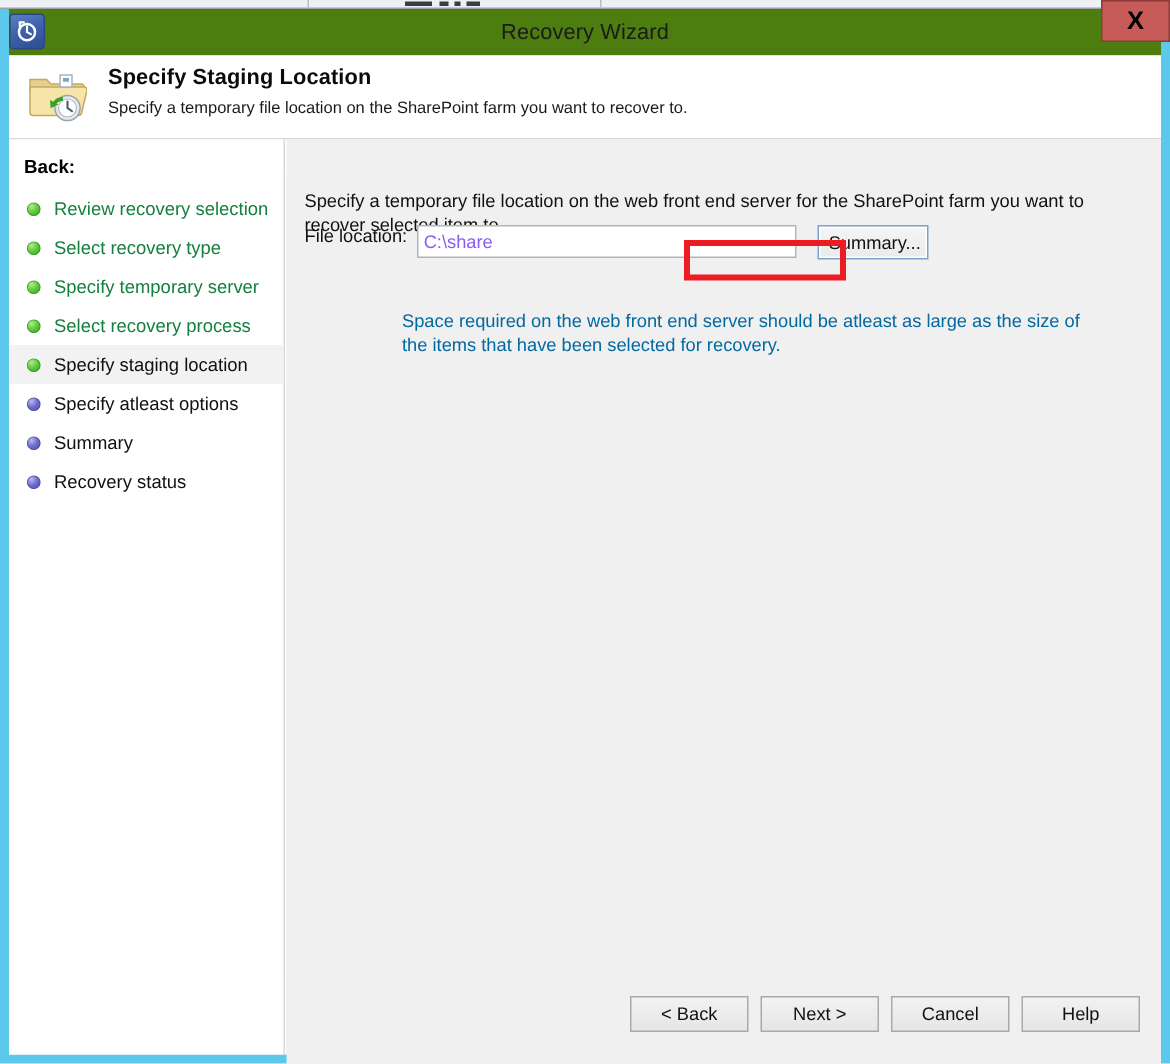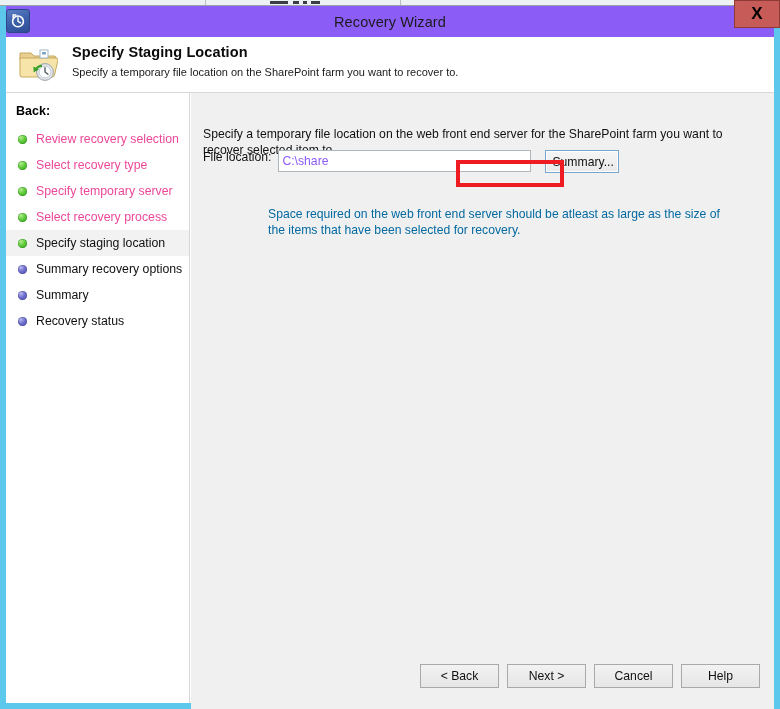--- a/index.html
+++ b/index.html
@@ -43,21 +43,21 @@
     width: 780px;
     height: 703px;
     background: #5bc8ec;
     box-sizing: border-box;
     padding: 0 6px 6px 6px;
   }
 
   .titlebar {
     position: relative;
     height: 31px;
-    background: #8b5cf6;
+    background: #4d7c0f;
     display: flex;
     align-items: center;
     justify-content: center;
   }
   .title-text {
     font-size: 14.5px;
     color: #1b1b1b;
     letter-spacing: .1px;
   }
   .win-icon {
@@ -182,21 +182,21 @@
   }
   .bullet.done {
     background: radial-gradient(circle at 33% 28%, #b4eb8e 0%, #5fcb3c 45%, #2e9b18 100%);
     box-shadow: inset 0 0 0 .5px rgba(30,110,10,.55);
   }
   .bullet.pending {
     background: radial-gradient(circle at 33% 28%, #b9b9f0 0%, #6d6dcb 45%, #4a4aa8 100%);
     box-shadow: inset 0 0 0 .5px rgba(50,50,130,.55);
   }
   .step-label { font-size: 12.3px; white-space: nowrap; }
-  .step-label.link { color: #ec4899; }
+  .step-label.link { color: #15803d; }
   .step-label.plain { color: #101010; }
 
   
   .content {
     position: absolute;
     left: 185px;
     top: 0;
     width: 583px;
     height: 610px;
     background: #f0f0f0;
@@ -378,21 +378,21 @@
             <span class="step-label link">Select recovery process</span>
           </div>
 
           <div class="step-row current">
             <span class="bullet done"></span>
             <span class="step-label plain">Specify staging location</span>
           </div>
 
           <div class="step-row">
             <span class="bullet pending"></span>
-            <span class="step-label plain">Summary recovery options</span>
+            <span class="step-label plain">Specify atleast options</span>
           </div>
 
           <div class="step-row">
             <span class="bullet pending"></span>
             <span class="step-label plain">Summary</span>
           </div>
 
           <div class="step-row">
             <span class="bullet pending"></span>
             <span class="step-label plain">Recovery status</span>

